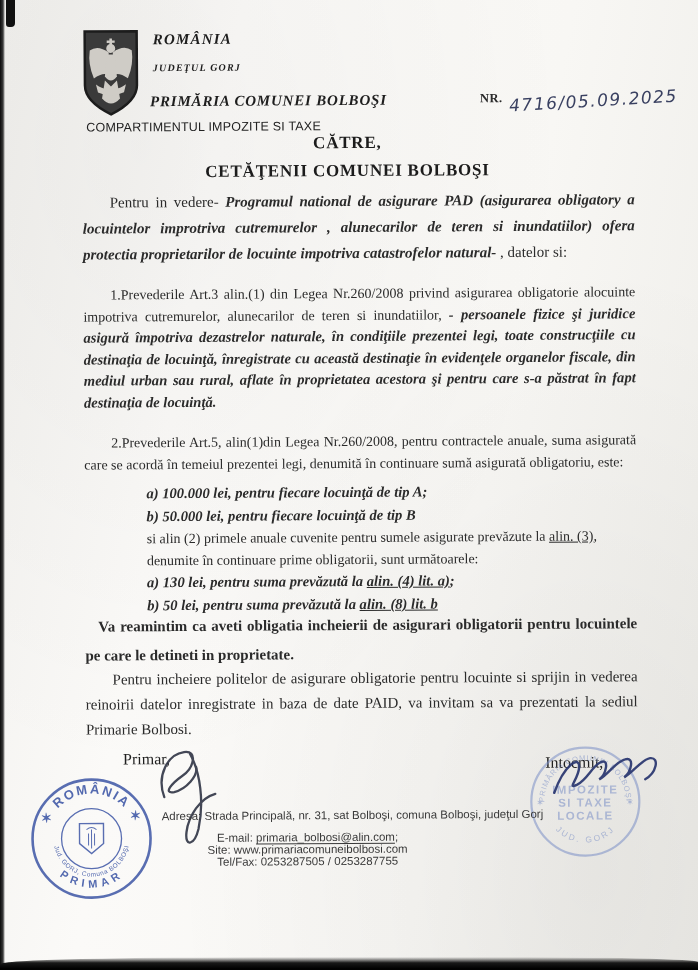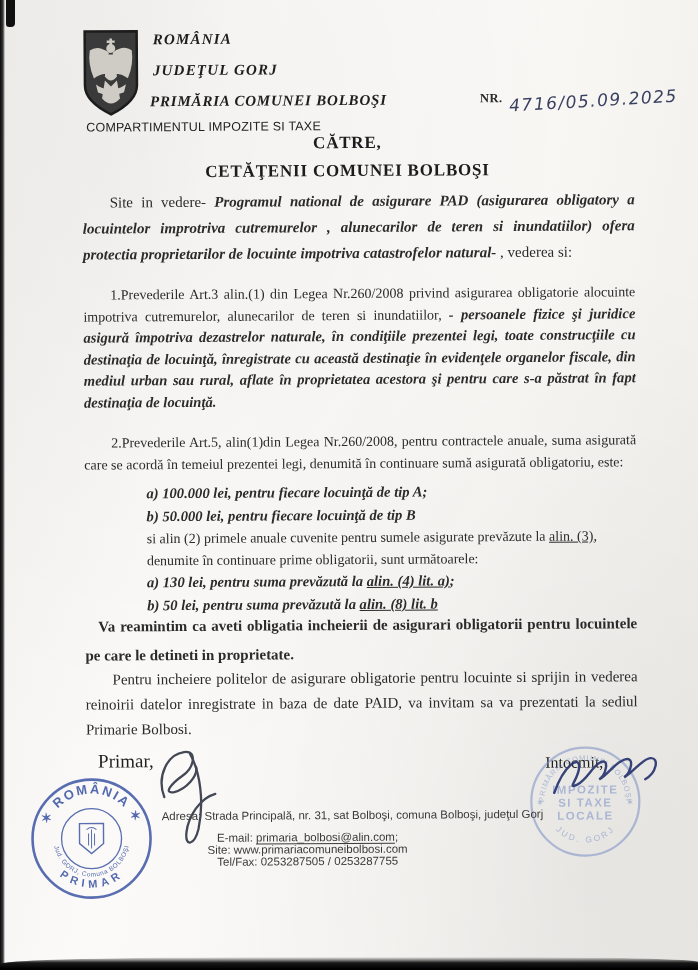--- a/index.html
+++ b/index.html
@@ -14,21 +14,21 @@
   .abs { position:absolute; }
   .tilt { transform:rotate(-0.35deg); transform-origin:350px 420px; }
 
   
   .edge-left  { left:0; top:0; width:5px; height:100%; background:linear-gradient(to right,#0a0a0a,#3a3a3a 60%,rgba(60,60,60,0)); }
   .edge-bottom{ left:0; bottom:0; width:100%; height:13px; background:linear-gradient(to bottom, rgba(20,20,20,0), #181818 45%, #000 90%); border-radius:40% 30% 0 0 / 7px 5px 0 0; }
   .corner-mark{ left:6px; top:0; width:9px; height:27px; background:#101010; border-radius:0 0 4px 3px; }
 
   
   .hdr-country     { left:155px; top:30px;  font-size:15px; font-weight:bold; font-style:italic; letter-spacing:1.2px; color:#1e1e1e; }
-  .hdr-county      { left:155px; top:61px;  font-size:15px; font-weight:bold; font-style:italic; letter-spacing:1.2px; color:#1e1e1e; }
+  .hdr-county      { left:155px; top:61px;  font-size:10px; font-weight:bold; font-style:italic; letter-spacing:1.2px; color:#1e1e1e; }
   .hdr-institution { left:152px; top:92px;  font-size:15px; font-weight:bold; font-style:italic; letter-spacing:0.8px; color:#1e1e1e; }
   .hdr-department  { left:88px;  top:119px; font-family:"Liberation Sans",sans-serif; font-size:12.5px; letter-spacing:0.2px; color:#222; }
   .reg { left:482px; top:92px; white-space:nowrap; }
   .reg-label { font-size:12.5px; font-weight:bold; letter-spacing:0.5px; vertical-align:top;text-align:center; }
   .reg-number { display:inline-block; font-family:"DejaVu Sans",sans-serif; font-style:italic; font-size:17px;
                 color:#3a4161; letter-spacing:1.5px; transform:rotate(-3deg); margin-left:2px; }
 
   
   .title1 { left:0; top:133px; width:698px; text-align:center; font-size:17px; font-weight:bold; letter-spacing:0.8px; color:#1c1c1c; }
   .title2 { left:0; top:161px; width:698px; text-align:center; font-size:17px; font-weight:bold; letter-spacing:0.8px; color:#1c1c1c; }
@@ -41,21 +41,21 @@
   .p2 { top:283px; font-size:14px;  line-height:21.5px; text-indent:27px; }
   .p2 .bi { font-size:14.6px; }
   .p3 { top:431px; font-size:14px;  line-height:21.5px; text-indent:27px; }
   .listblock { top:481px; left:146px; width:490px; font-size:14px; line-height:21.5px; text-align:left; }
   .listblock .bi { font-size:14.6px; line-height:23px; display:block; }
   .inter { display:block; }
   .reminder { top:611px; font-size:15px; font-weight:bold; line-height:28.5px; text-indent:13px; }
   .closing  { top:666px; font-size:15px; line-height:25px; text-indent:27px; }
 
   
-  .sig-label-left  { left:96px; top:749px; font-size:19px; color:#1f1f1f; }
+  .sig-label-left  { left:121px; top:749px; font-size:16px; color:#1f1f1f; }
   .sig-label-right { left:543px; top:755px; font-size:16px; color:#1f1f1f; }
   .sig-svg { pointer-events:none; }
 
   
   .footer { font-family:"Liberation Sans",sans-serif; color:#3a3a3a; }
   .f-address { left:40px;  top:809px; width:620px; text-align:center; font-size:11.5px; }
   .f-email   { left:100px; top:831px; width:410px; text-align:center; font-size:11.5px; }
   .f-site    { left:100px; top:843px; width:410px; text-align:center; font-size:11.5px; }
   .f-telfax  { left:100px; top:855px; width:410px; text-align:center; font-size:11.5px; }
   .f-email .u { text-underline-offset:2px; }
@@ -90,21 +90,21 @@
 
     <div class="abs reg">
       <span class="reg-label">NR.</span>
       <span class="reg-number">4716/05.09.2025</span>
     </div>
 
     <div class="abs title1">CĂTRE,</div>
     <div class="abs title2">CETĂŢENII COMUNEI BOLBOŞI</div>
 
     <div class="abs para p1">
-      <span>Site in vedere- </span><span class="bi">Programul national de asigurare PAD (asigurarea obligatory a locuintelor improtriva cutremurelor , alunecarilor de teren si inundatiilor) ofera protectia proprietarilor de locuinte impotriva catastrofelor natural- </span><span>, vederea si:</span>
+      <span>Pentru in vedere- </span><span class="bi">Programul national de asigurare PAD (asigurarea obligatory a locuintelor improtriva cutremurelor , alunecarilor de teren si inundatiilor) ofera protectia proprietarilor de locuinte impotriva catastrofelor natural- </span><span>, datelor si:</span>
     </div>
 
     <div class="abs para p2">
       <span>1.Prevederile Art.3 alin.(1) din Legea Nr.260/2008 privind asigurarea obligatorie alocuinte impotriva cutremurelor, alunecarilor de teren si inundatiilor,  </span><span class="bi">- persoanele fizice şi juridice asigură împotriva dezastrelor naturale, în condiţiile prezentei legi, toate construcţiile cu destinaţia de locuinţă, înregistrate cu această destinaţie în evidenţele organelor fiscale, din mediul urban sau rural, aflate în proprietatea acestora şi pentru care s-a păstrat în fapt destinaţia de locuinţă.</span>
     </div>
 
     <div class="abs para p3">
       <span>2.Prevederile Art.5, alin(1)din Legea Nr.260/2008, pentru contractele anuale, suma asigurată care se acordă în temeiul prezentei legi, denumită în continuare sumă asigurată obligatoriu, este:</span>
     </div>
 

